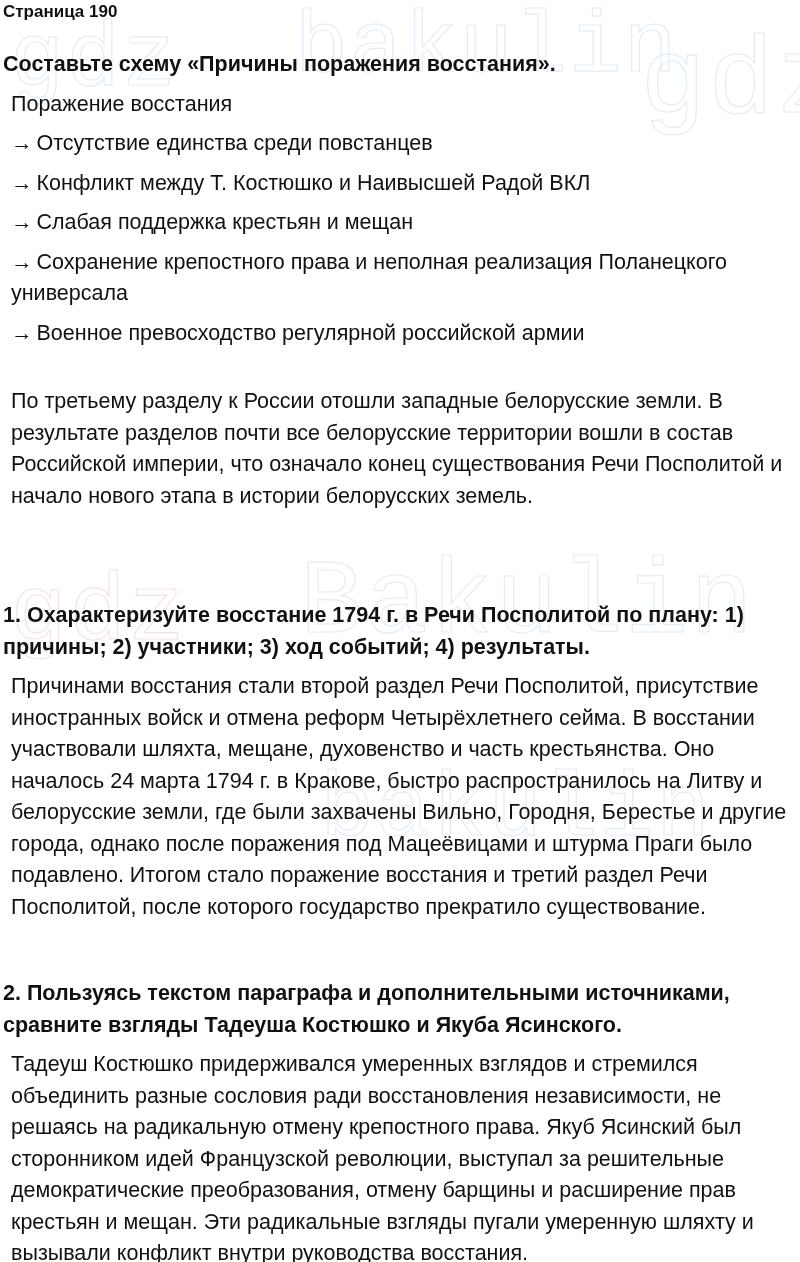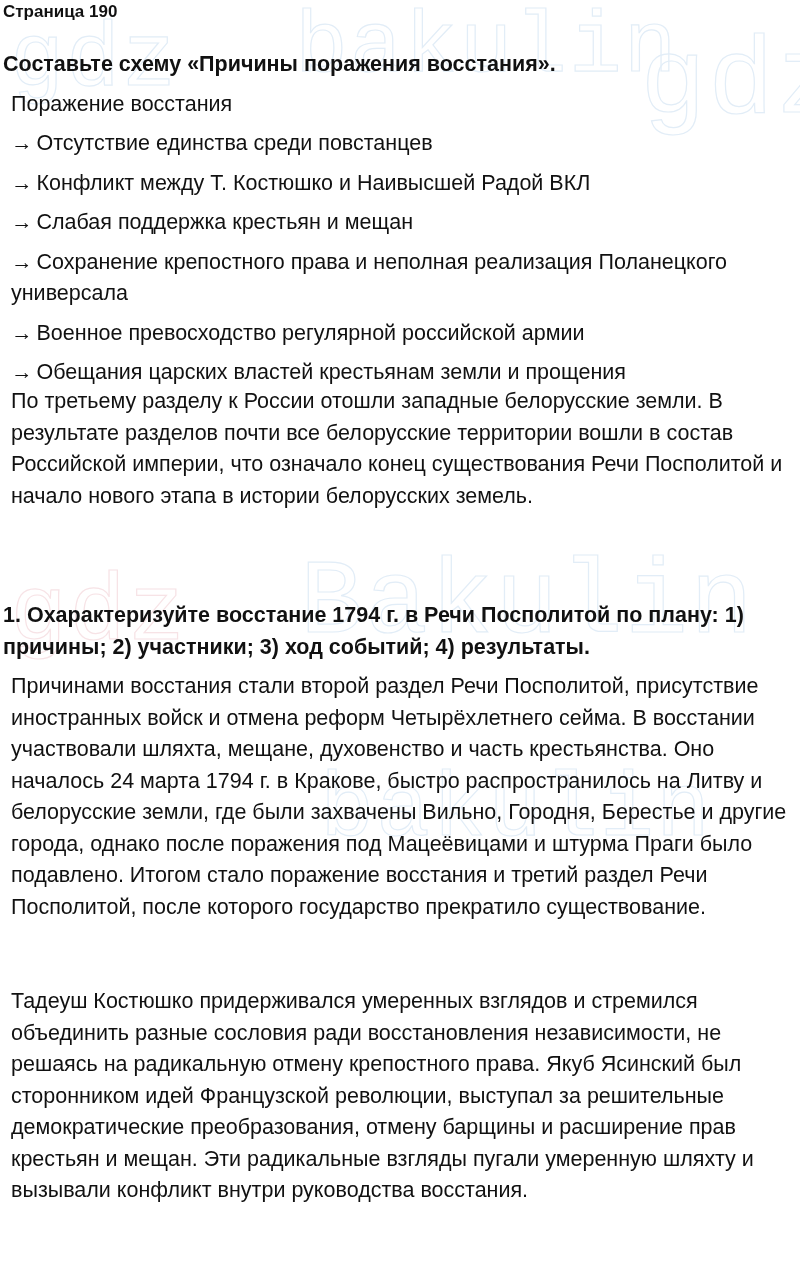--- a/index.html
+++ b/index.html
@@ -84,29 +84,29 @@
   <p class="page-label">Страница 190</p>
 
   <div class="section" style="top:49px;">
     <p class="heading">Составьте схему «Причины поражения восстания».</p>
     <p class="para">Поражение восстания</p>
     <p class="item"><span class="arrow">→</span><span>Отсутствие единства среди повстанцев</span></p>
     <p class="item"><span class="arrow">→</span><span>Конфликт между Т. Костюшко и Наивысшей Радой ВКЛ</span></p>
     <p class="item"><span class="arrow">→</span><span>Слабая поддержка крестьян и мещан</span></p>
     <p class="item"><span class="arrow">→</span><span>Сохранение крепостного права и неполная реализация Поланецкого универсала</span></p>
     <p class="item"><span class="arrow">→</span><span>Военное превосходство регулярной российской армии</span></p>
-    <p class="item"><span class="arrow">→</span><span>Обещания царских властей крестьянам земли и прощения</span></p>
   </div>
 
   <div class="section" style="top:378px;">
     <p class="para">По третьему разделу к России отошли западные белорусские земли. В результате разделов почти все белорусские территории вошли в состав Российской империи, что означало конец существования Речи Посполитой и начало нового этапа в истории белорусских земель.</p>
   </div>
 
   <div class="section" style="top:600px;">
     <p class="heading">1. Охарактеризуйте восстание 1794 г. в Речи Посполитой по плану: 1) причины; 2) участники; 3) ход событий; 4) результаты.</p>
     <p class="para">Причинами восстания стали второй раздел Речи Посполитой, присутствие иностранных войск и отмена реформ Четырёхлетнего сейма. В восстании участвовали шляхта, мещане, духовенство и часть крестьянства. Оно началось 24 марта 1794 г. в Кракове, быстро распространилось на Литву и белорусские земли, где были захвачены Вильно, Городня, Берестье и другие города, однако после поражения под Мацеёвицами и штурма Праги было подавлено. Итогом стало поражение восстания и третий раздел Речи Посполитой, после которого государство прекратило существование.</p>
   </div>
 
   <div class="section" style="top:978px;">
+    <p class="heading">2. Пользуясь текстом параграфа и дополнительными источниками, сравните взгляды Тадеуша Костюшко и Якуба Ясинского.</p>
     <p class="para">Тадеуш Костюшко придерживался умеренных взглядов и стремился объединить разные сословия ради восстановления независимости, не решаясь на радикальную отмену крепостного права. Якуб Ясинский был сторонником идей Французской революции, выступал за решительные демократические преобразования, отмену барщины и расширение прав крестьян и мещан. Эти радикальные взгляды пугали умеренную шляхту и вызывали конфликт внутри руководства восстания.</p>
   </div>
 
 </div>
 
 </body></html>

